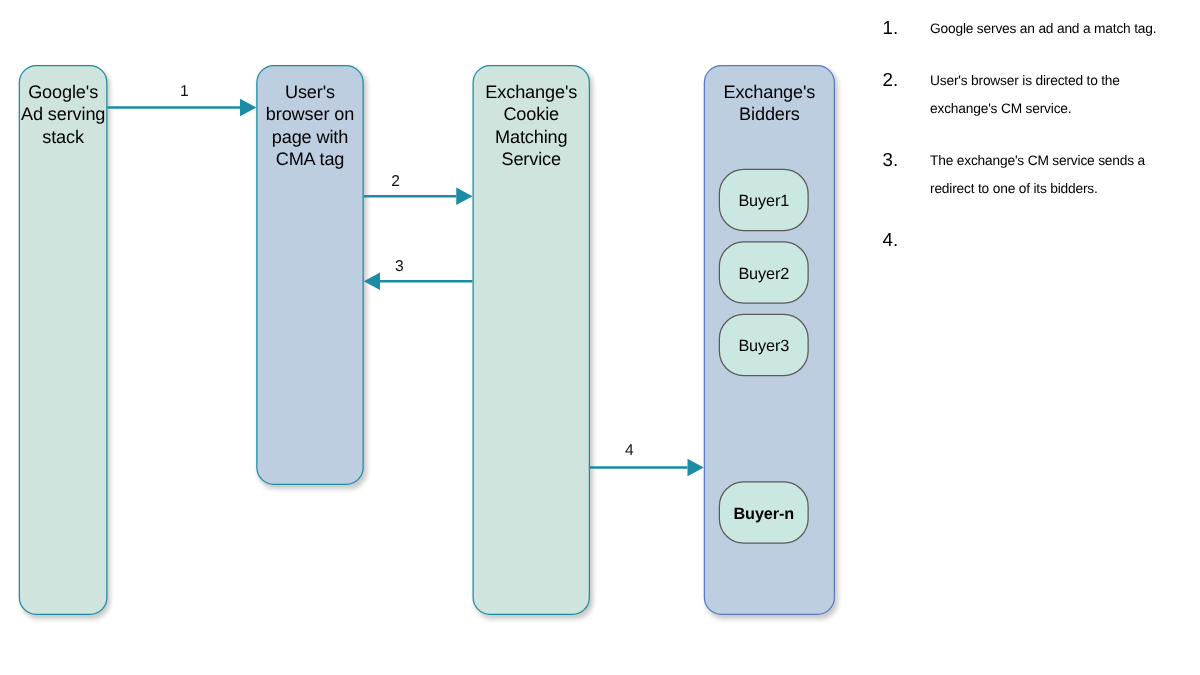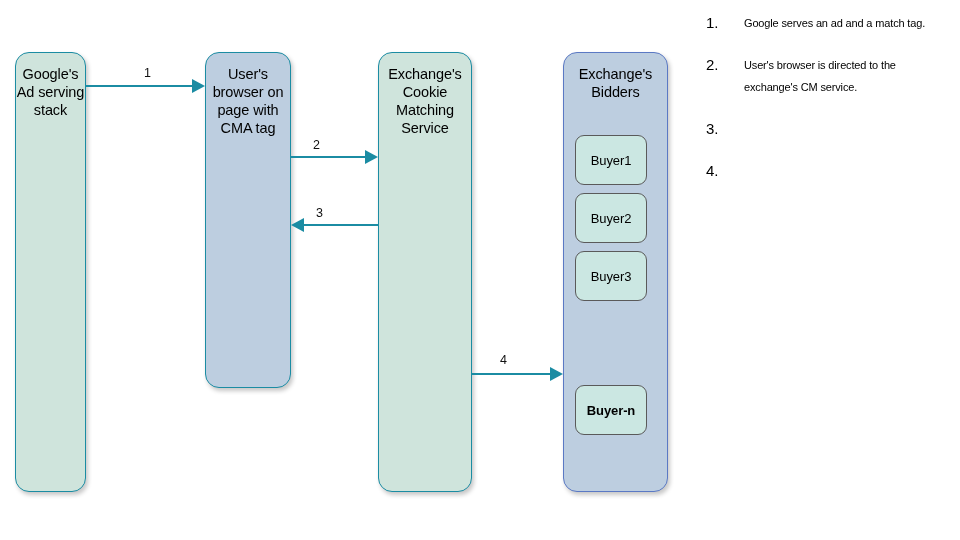--- a/index.html
+++ b/index.html
@@ -65,21 +65,21 @@
 
   
   .buyer-box {
     position: absolute;
     box-sizing: border-box;
     left: 575px;
     width: 72px;
     height: 50px;
     background: #cbe7e2;
     border: 1px solid #5a5a5a;
-    border-radius: 9px;
+    border-radius: 20px;
     display: flex;
     align-items: center;
     justify-content: center;
     font-size: 13px;
     letter-spacing: -0.1px;
   }
 
   
   .conn-line {
     position: absolute;
@@ -193,20 +193,21 @@
       <div class="step-text">Google serves an ad and a match tag.</div>
     </div>
 
     <div class="step-item">
       <div class="step-num">2.</div>
       <div class="step-text">User's browser is directed to the exchange's CM service.</div>
     </div>
 
     <div class="step-item">
       <div class="step-num">3.</div>
+      <div class="step-text">The exchange's CM service sends a redirect to one of its bidders.</div>
     </div>
 
     <div class="step-item">
       <div class="step-num">4.</div>
     </div>
 
   </div>
 
 </div>
 

